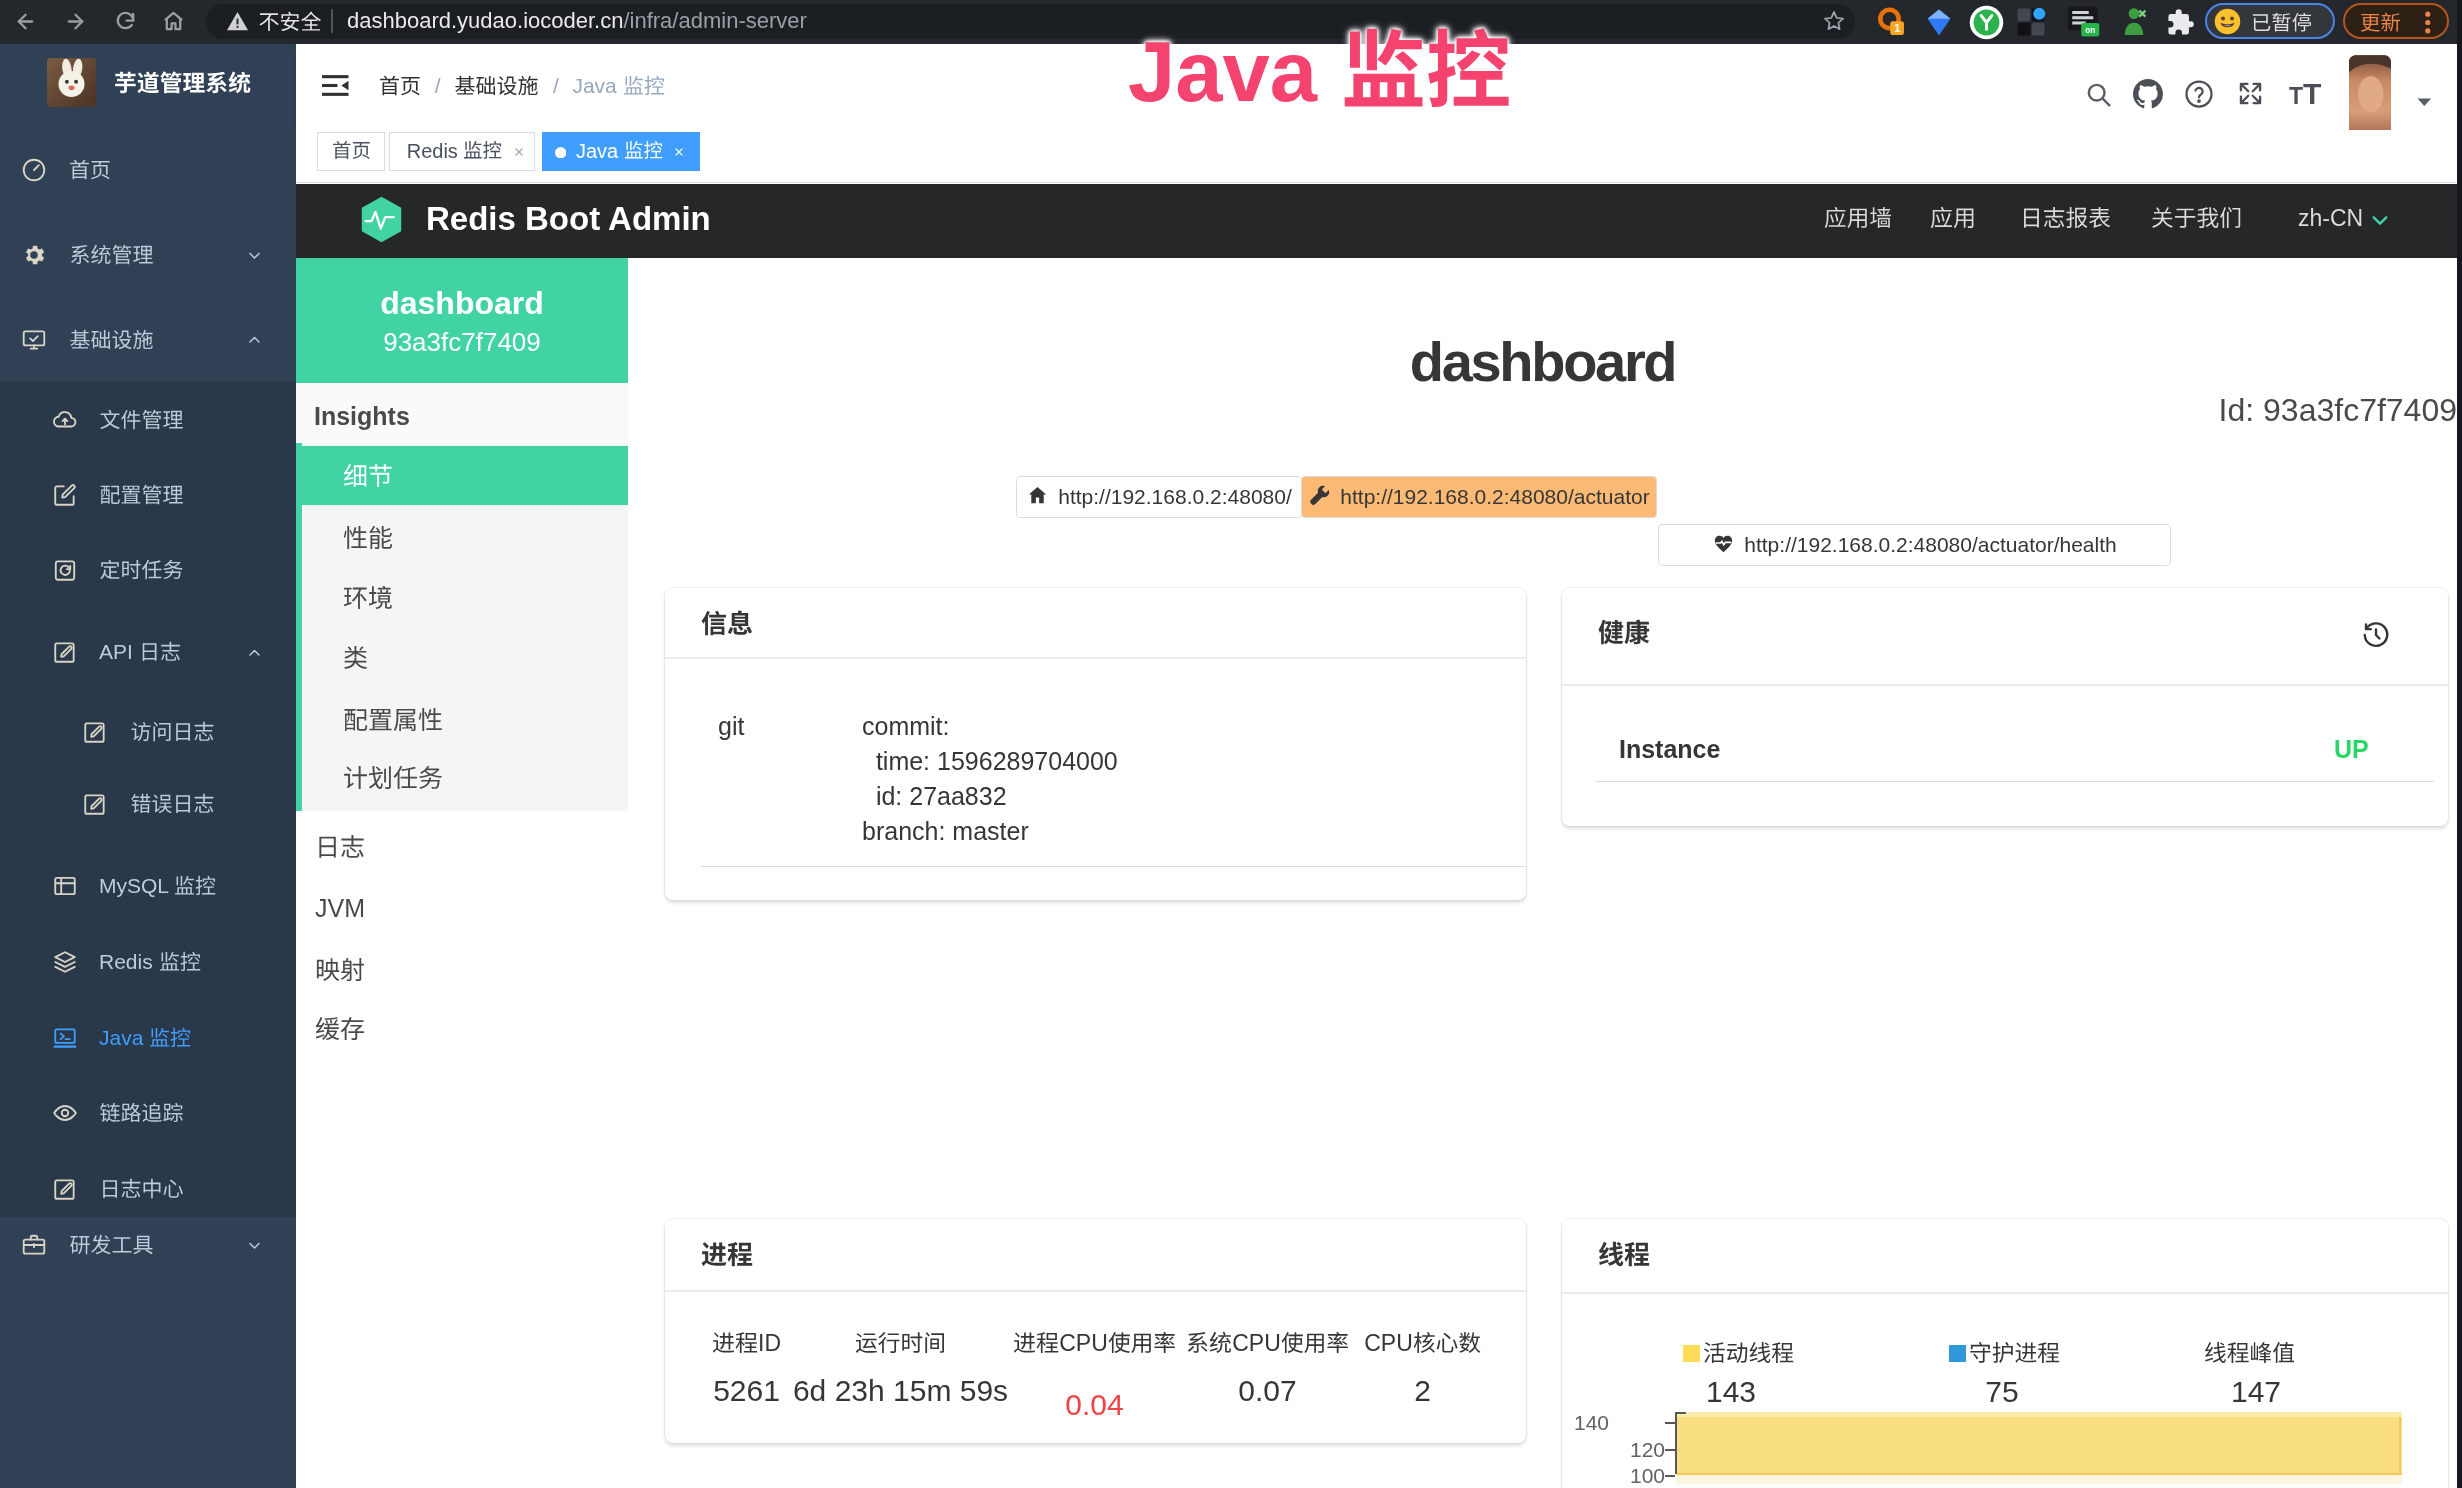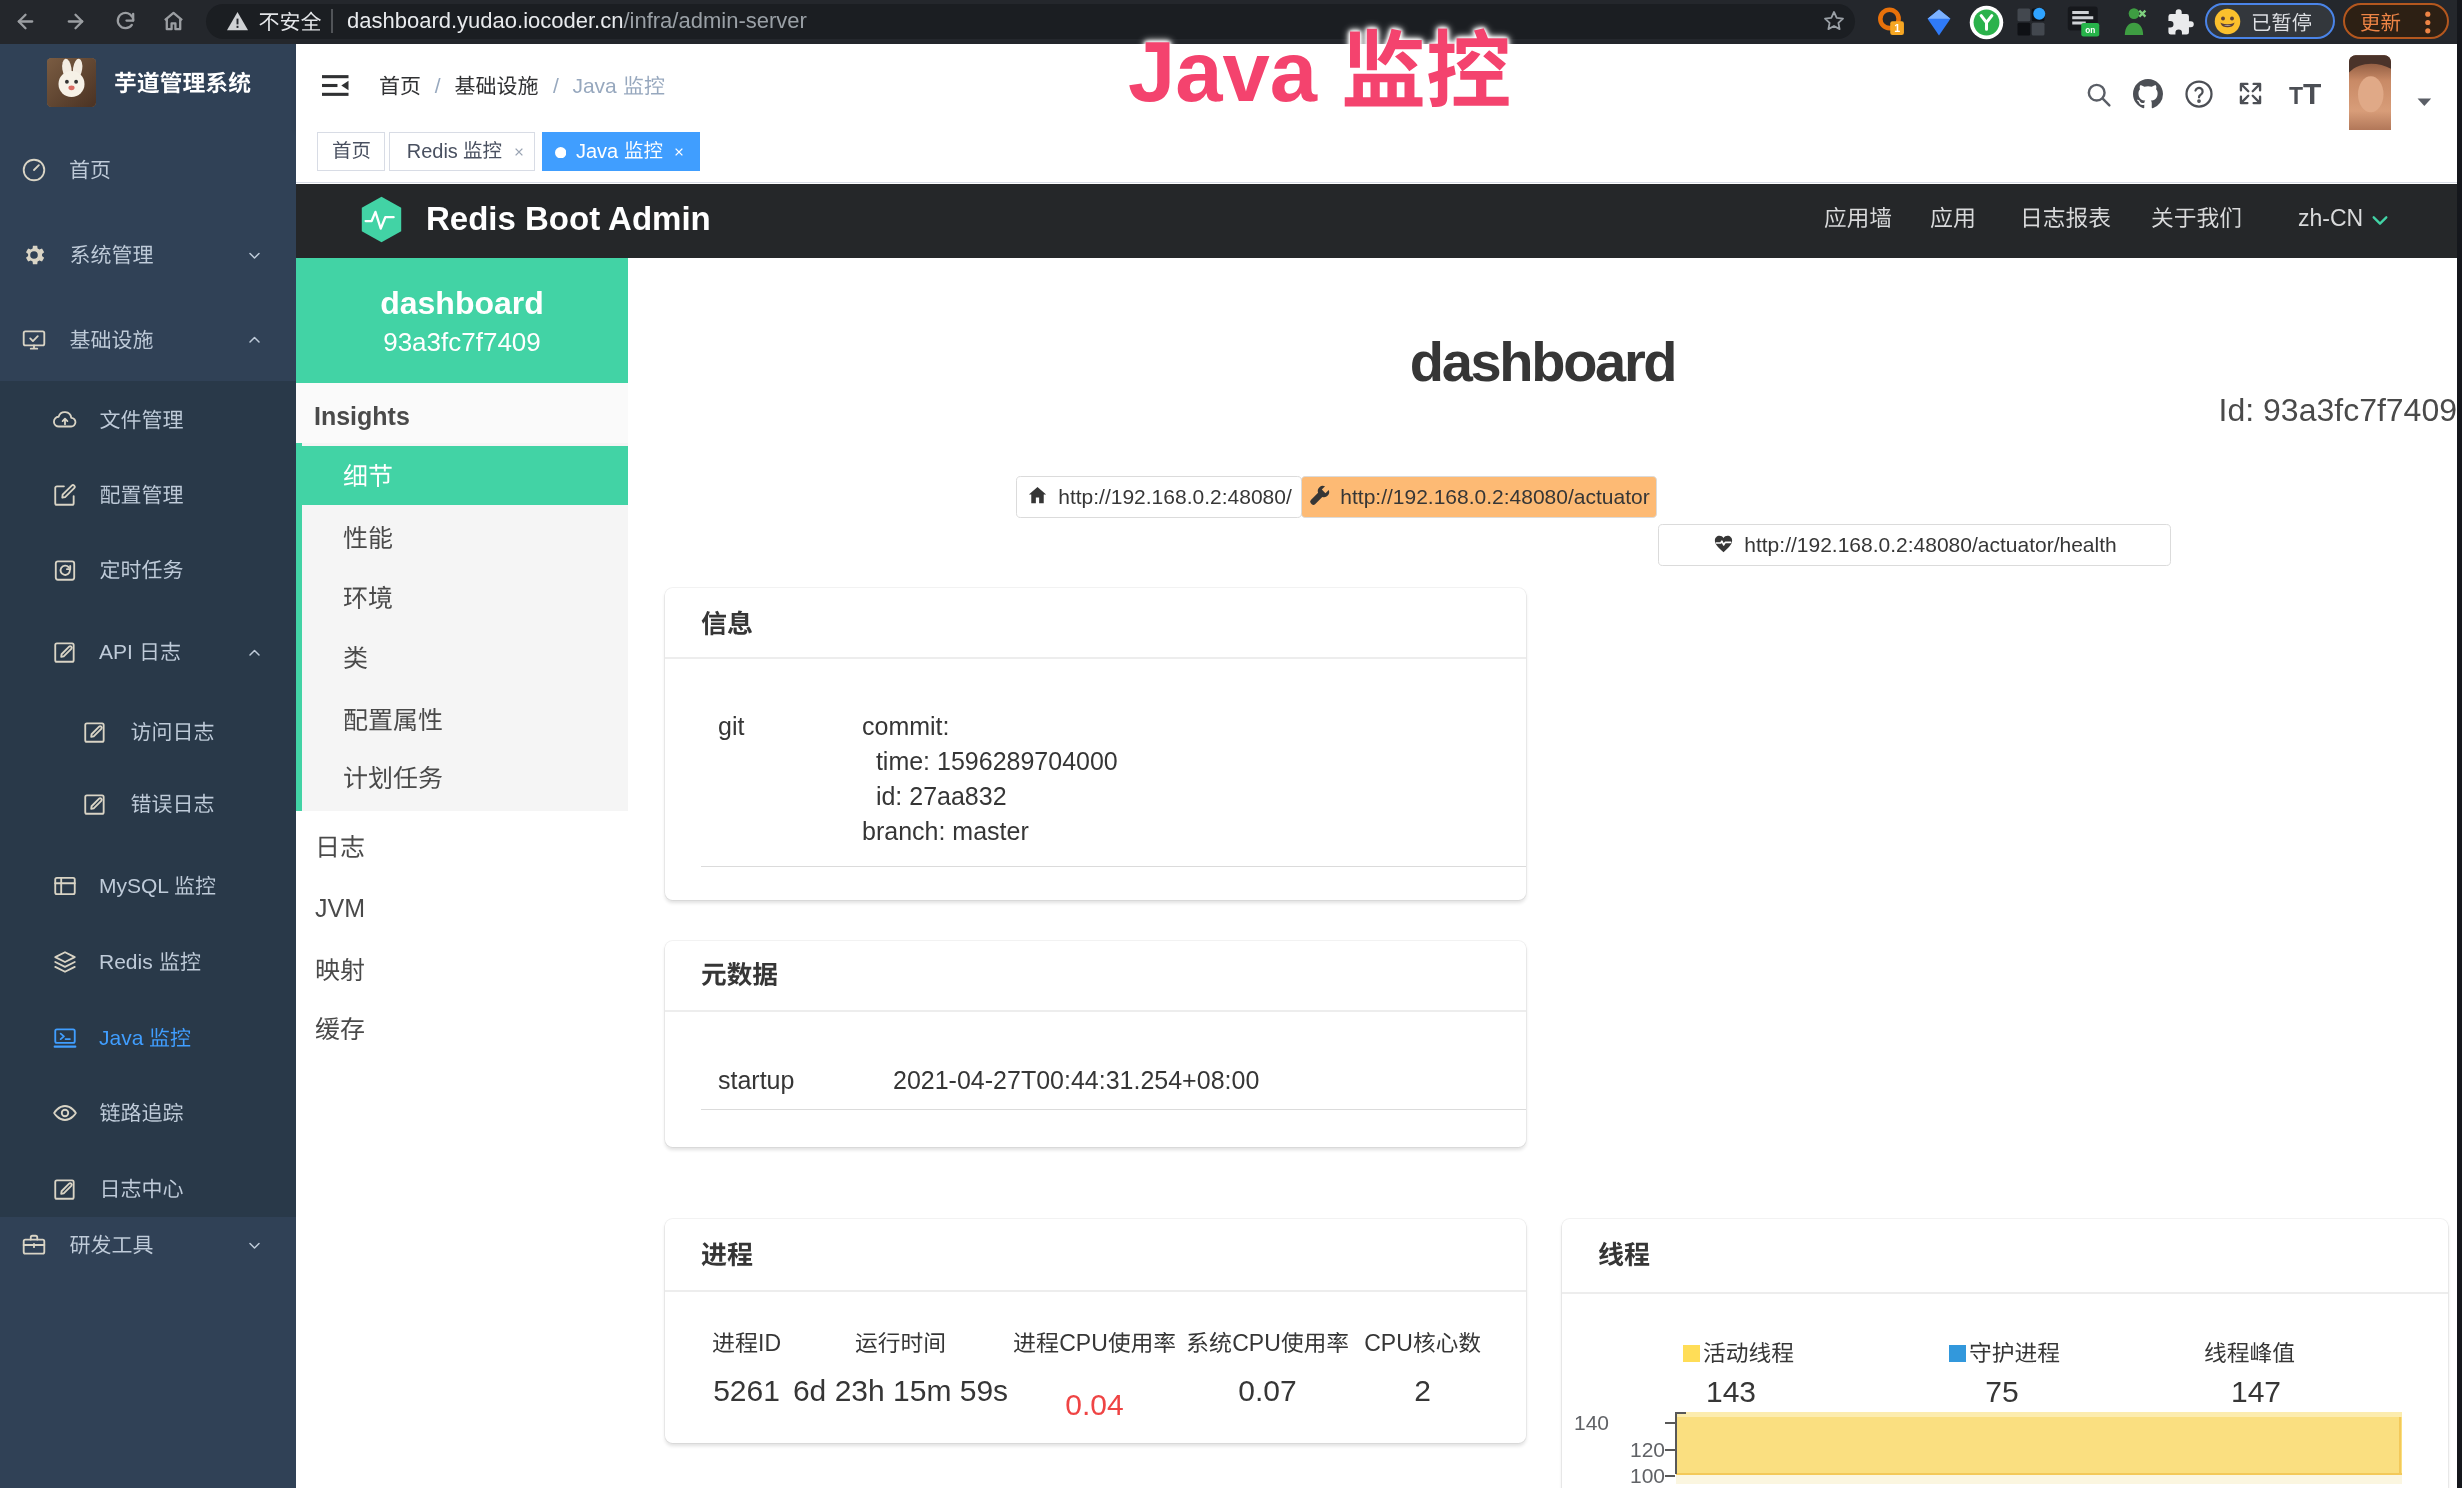--- a/index.html
+++ b/index.html
@@ -459,30 +459,34 @@
           <use href="#b606f" x="1000"></use>
         </svg></div>
       <div class="ab" style="left:0;top:69px;width:861px;height:1.5px;background:#ededed"></div>
       <div class="tx" style="left:53px;top:123px;font-size:25px;line-height:31px;color:#363636">git</div>
       <div class="tx" style="left:197px;top:123px;font-size:25px;line-height:31px;color:#363636">commit:</div>
       <div class="tx" style="left:197px;top:158px;font-size:25px;line-height:31px;color:#363636">&nbsp;&nbsp;time: 1596289704000</div>
       <div class="tx" style="left:197px;top:193px;font-size:25px;line-height:31px;color:#363636">&nbsp;&nbsp;id: 27aa832</div>
       <div class="tx" style="left:197px;top:228px;font-size:25px;line-height:31px;color:#363636">branch: master</div>
       <div class="ab" style="left:36px;top:278px;width:825px;height:0.8px;background:#dbdbdb"></div>
     </div>
-    <div class="ab" style="left:37px;top:683px;width:861px;height:206px;background:#fff;border-radius:7.6px;box-shadow:0 2.3px 3.8px rgba(10,10,10,.12), 0 0 0 0.8px rgba(10,10,10,.06);">
-      <div class="tx" style="left:36px;top:19px;font-size:26px;line-height:31px;"><svg class="ck" style="width:77px;height:26px;fill:#363636;" viewBox="0 -880 3000 1000">
-          <use href="#b5143" x="0"></use>
-          <use href="#b6570" x="1000"></use>
-          <use href="#b636e" x="2000"></use>
-        </svg></div>
-      <div class="ab" style="left:0;top:69px;width:861px;height:1.5px;background:#ededed"></div>
-      <div class="tx" style="left:53px;top:124px;font-size:25px;line-height:31px;color:#363636">startup</div>
-      <div class="tx" style="left:228px;top:124px;font-size:25px;line-height:31px;color:#363636">2021-04-27T00:44:31.254+08:00</div>
-      <div class="ab" style="left:36px;top:168px;width:825px;height:0.8px;background:#dbdbdb"></div>
+    <div class="ab" style="left:934px;top:330px;width:886px;height:238px;background:#fff;border-radius:7.6px;box-shadow:0 2.3px 3.8px rgba(10,10,10,.12), 0 0 0 0.8px rgba(10,10,10,.06);">
+      <div class="tx" style="left:36px;top:30px;font-size:26px;line-height:31px;"><svg class="ck" style="width:52px;height:26px;fill:#363636;" viewBox="0 -880 2000 1000">
+          <use href="#b5065" x="0"></use>
+          <use href="#b5eb7" x="1000"></use>
+        </svg></div>
+      <div class="ab" style="left:0;top:96px;width:886px;height:1.5px;background:#ededed"></div>
+      <svg class="ab" style="left:798px;top:32px" width="32" height="30" viewBox="0 0 24 24" fill="none" stroke="#363636" stroke-width="1.9" stroke-linecap="round">
+        <path d="M4.3 7A9 9 0 1 1 3 12"></path>
+        <path d="M7.8 7.3H4V3.5" stroke-linejoin="round"></path>
+        <path d="M12 7.5V12l2.8 2.8"></path>
+      </svg>
+      <div class="tx" style="left:57px;top:146px;font-size:25px;line-height:31px;color:#363636;font-weight:700">Instance</div>
+      <div class="tx" style="left:772px;top:146px;font-size:25px;line-height:31px;color:#2bd668;font-weight:700">UP</div>
+      <div class="ab" style="left:34px;top:193px;width:838px;height:0.8px;background:#dbdbdb"></div>
     </div>
     <div class="ab" style="left:37px;top:961px;width:861px;height:224px;background:#fff;border-radius:7.6px;box-shadow:0 2.3px 3.8px rgba(10,10,10,.12), 0 0 0 0.8px rgba(10,10,10,.06);">
       <div class="tx" style="left:36px;top:21px;font-size:26px;line-height:31px;"><svg class="ck" style="width:52px;height:26px;fill:#363636;" viewBox="0 -880 2000 1000">
           <use href="#b8fdb" x="0"></use>
           <use href="#b7a0b" x="1000"></use>
         </svg></div>
       <div class="ab" style="left:0;top:71px;width:861px;height:1.5px;background:#ededed"></div>
       <div class="ab" style="left:-108px;top:110px;width:379px;text-align:center;font-size:23px;line-height:29px;color:#363636"><svg class="ck" style="width:46px;height:23px;fill:#363636;" viewBox="0 -880 2000 1000">
           <use href="#r8fdb" x="0"></use>
           <use href="#r7a0b" x="1000"></use>

